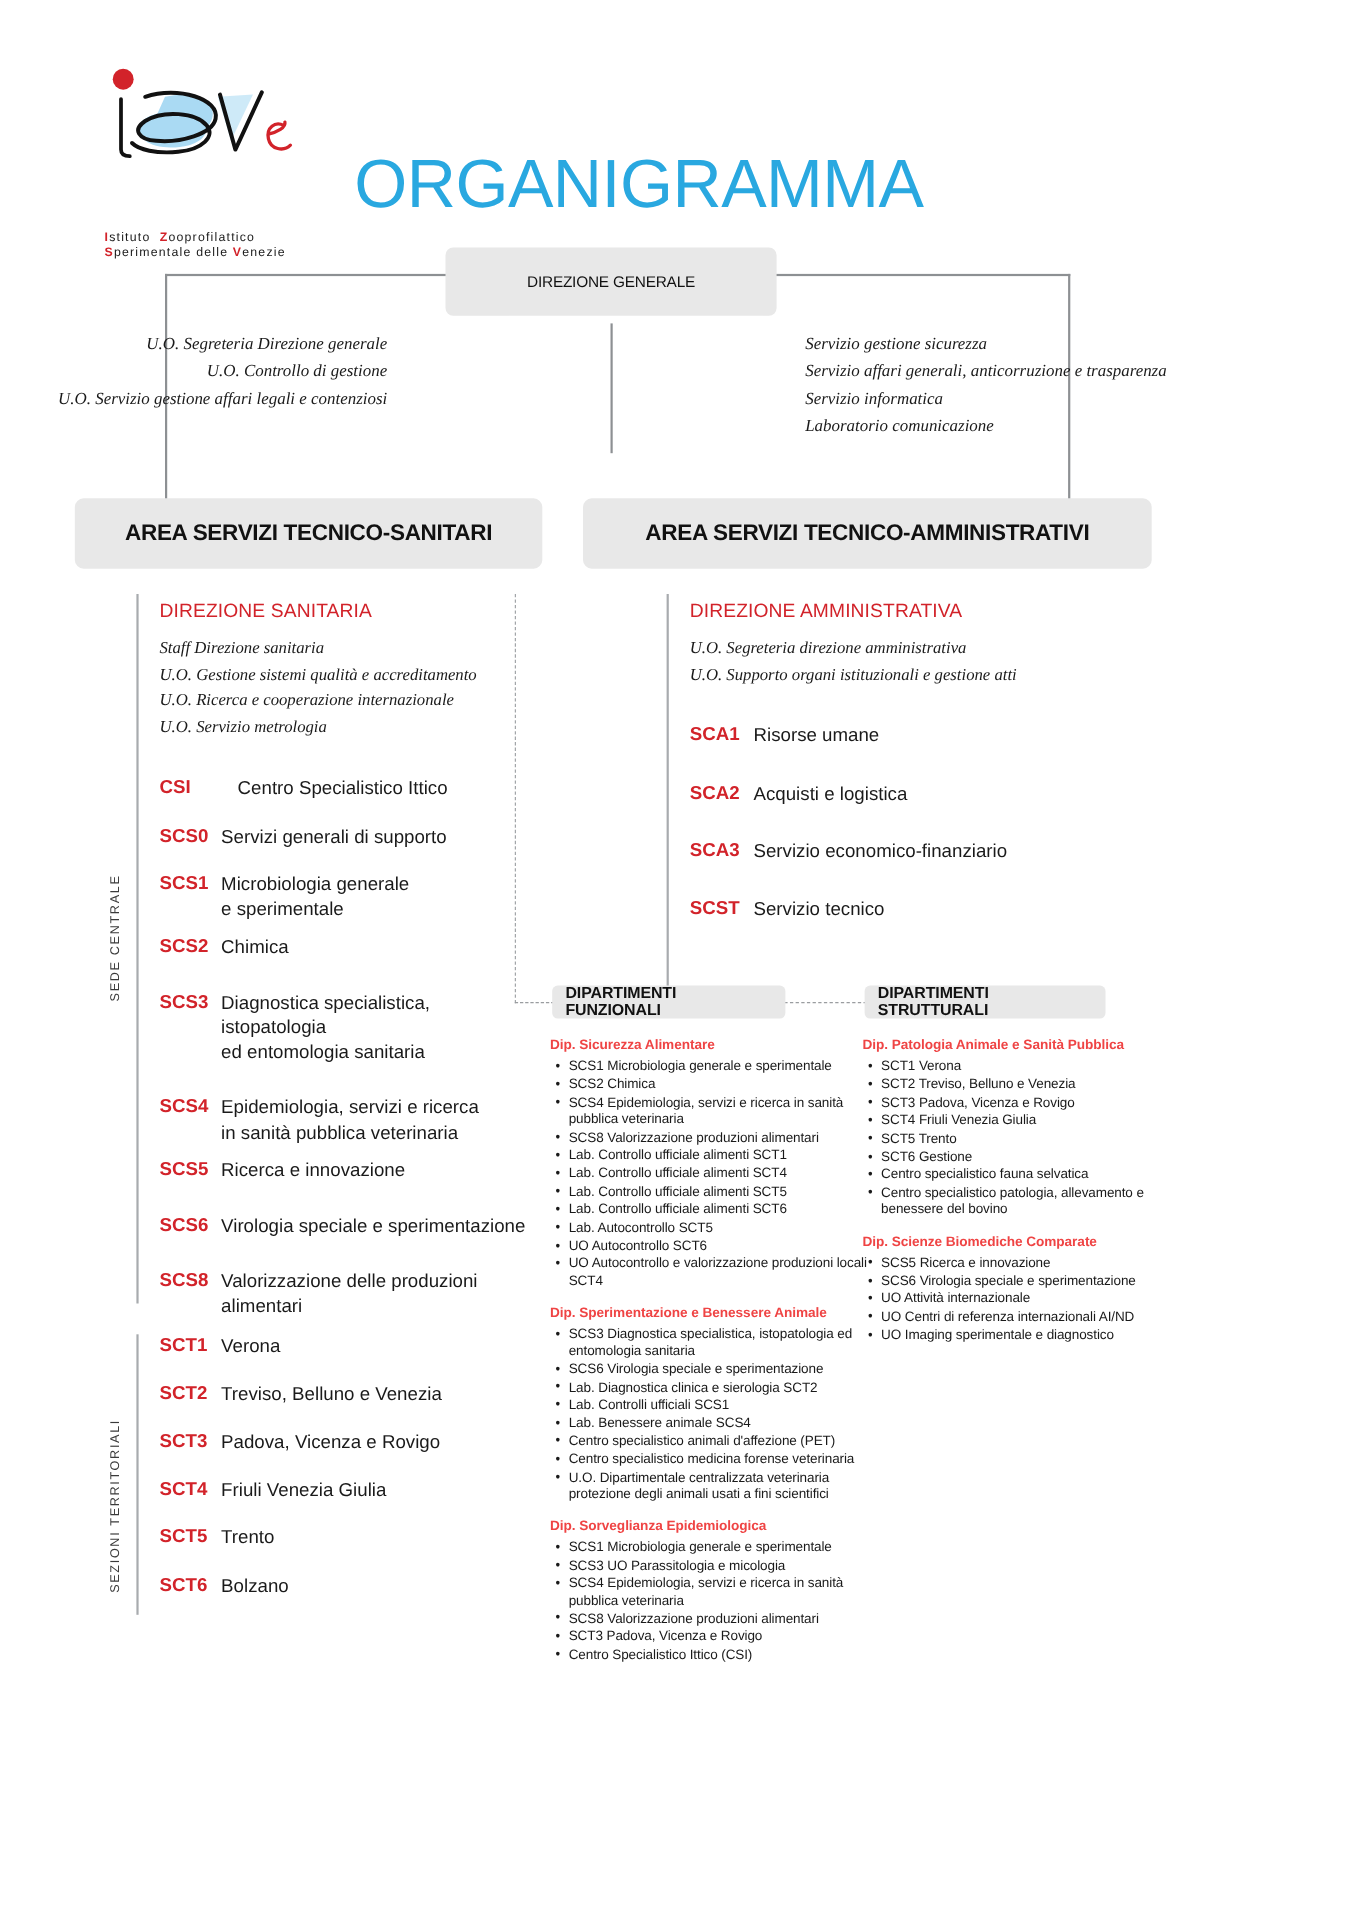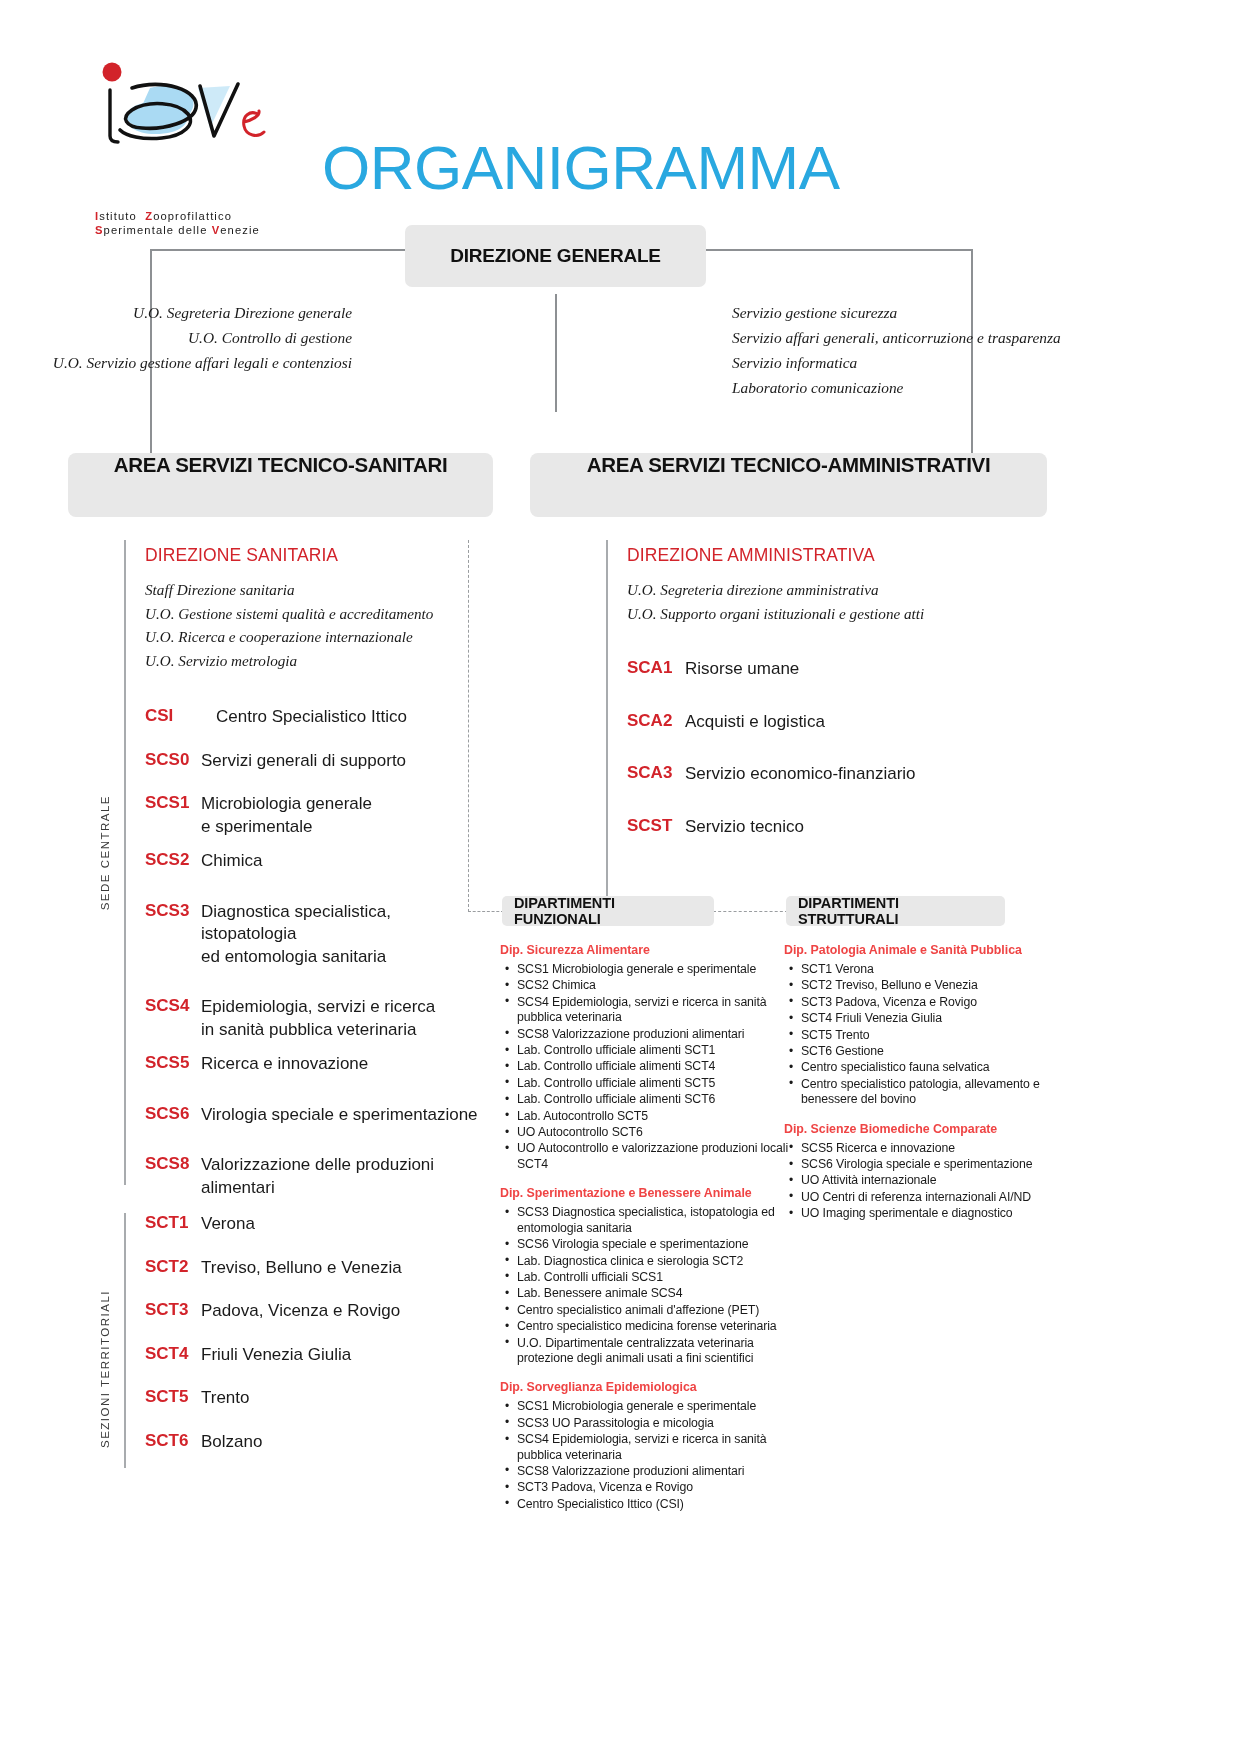--- a/index.html
+++ b/index.html
@@ -38,40 +38,40 @@
   .ln { position: absolute; background: #8d9093; }
   .ln-h { height: 2px; }
   .ln-v { width: 2px; }
 
   
   #dg-box {
     position: absolute; left: 405px; top: 225px; width: 301px; height: 62px;
     background: #e8e8e8; border-radius: 7px;
     display: flex; align-items: center; justify-content: center;
   }
-  #dg-box .title { font-size: 19px; font-weight: 700; letter-spacing: -0.2px; color: #111; }
+  #dg-box .title { font-size: 14px; font-weight: 400; letter-spacing: -0.2px; color: #111; }
 
   #dg-lists { position: absolute; left: 160px; top: 300px; width: 900px; height: 110px; }
   #dg-left {
     position: absolute; right: 708px; top: 0; width: 420px;
     text-align: right;
   }
   #dg-right { position: absolute; left: 572px; top: 0; width: 420px; text-align: left; }
   .dg-item {
     font-family: "Liberation Serif", serif;
     font-style: italic; font-size: 15.4px; line-height: 25px;
     color: #1a1a1a; white-space: nowrap;
   }
   #dg-divider { position: absolute; left: 555px; top: 294px; width: 1.6px; height: 118px; background: #8d9093; }
 
   
   .area-box {
     position: absolute; top: 453px; height: 64px;
     background: #e8e8e8; border-radius: 8px;
-    display: flex; justify-content: center;
+    display: flex; align-items: center; justify-content: center;
   }
   .area-box .title { font-size: 20.5px; font-weight: 700; letter-spacing: -0.3px; color: #111; }
   #area-left  { left: 68px;  width: 425px; }
   #area-right { left: 530px; width: 517px; }
 
   
   .col-head {
     font-size: 17.5px; font-weight: 400; color: #d2232a;
     letter-spacing: 0.1px; margin-bottom: 12px;
   }

